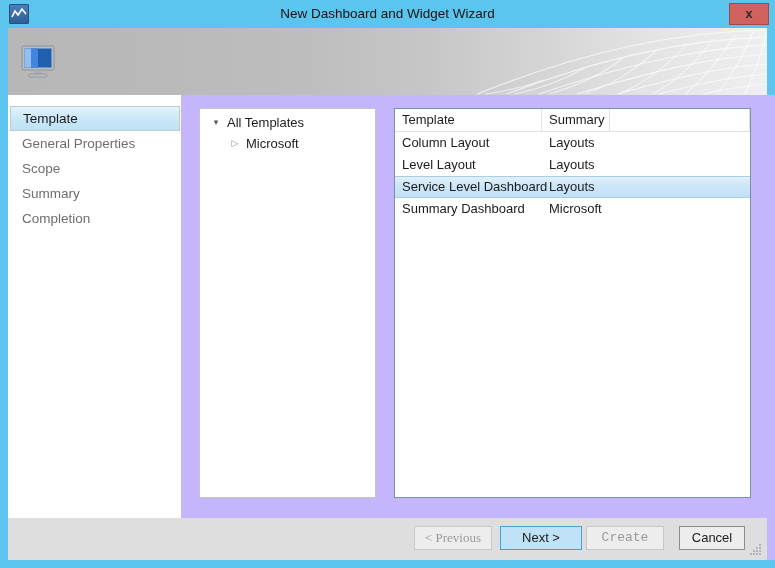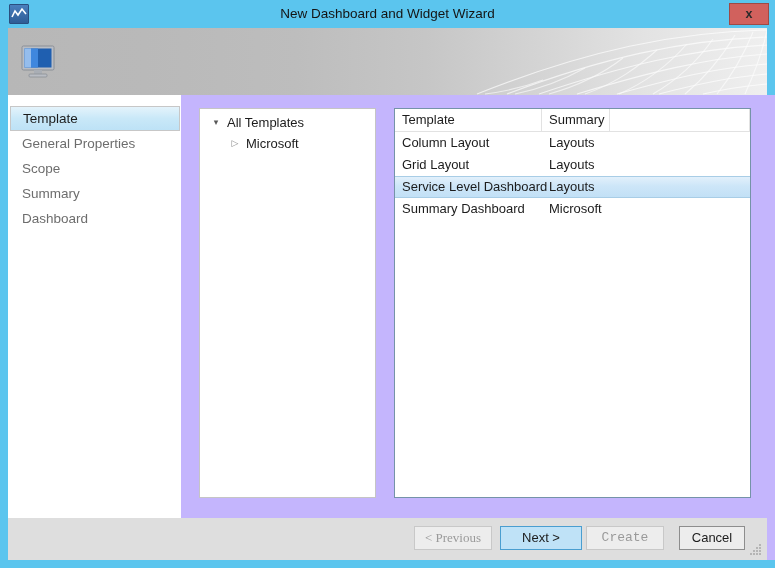--- a/index.html
+++ b/index.html
@@ -332,21 +332,21 @@
     </svg>
   </div>
 
   <div class="body-area">
 
     <div class="sidebar">
       <div class="nav-item selected" style="top:11px;">Template</div>
       <div class="nav-item" style="top:61px;">Scope</div>
       <div class="nav-item" style="top:36px;">General Properties</div>
       <div class="nav-item" style="top:86px;">Summary</div>
-      <div class="nav-item" style="top:111px;">Dashboard</div>
+      <div class="nav-item" style="top:111px;">Completion</div>
     </div>
 
     <div class="tree-panel">
       <div class="tree-row root">
         <span class="glyph">▾</span>
         <span class="tree-label">All Templates</span>
       </div>
       <div class="tree-row child">
         <span class="glyph">▷</span>
         <span class="tree-label">Microsoft</span>
@@ -358,21 +358,21 @@
         <div class="th th-0">Template</div>
         <div class="th th-1">Summary</div>
         <div class="th th-2"></div>
       </div>
 
       <div class="list-row">
         <div class="cell cell-0">Column Layout</div>
         <div class="cell cell-1">Layouts</div>
       </div>
       <div class="list-row">
-        <div class="cell cell-0">Grid Layout</div>
+        <div class="cell cell-0">Level Layout</div>
         <div class="cell cell-1">Layouts</div>
       </div>
       <div class="list-row selected">
         <div class="cell cell-0">Service Level Dashboard</div>
         <div class="cell cell-1">Layouts</div>
       </div>
       <div class="list-row">
         <div class="cell cell-0">Summary Dashboard</div>
         <div class="cell cell-1">Microsoft</div>
       </div>

